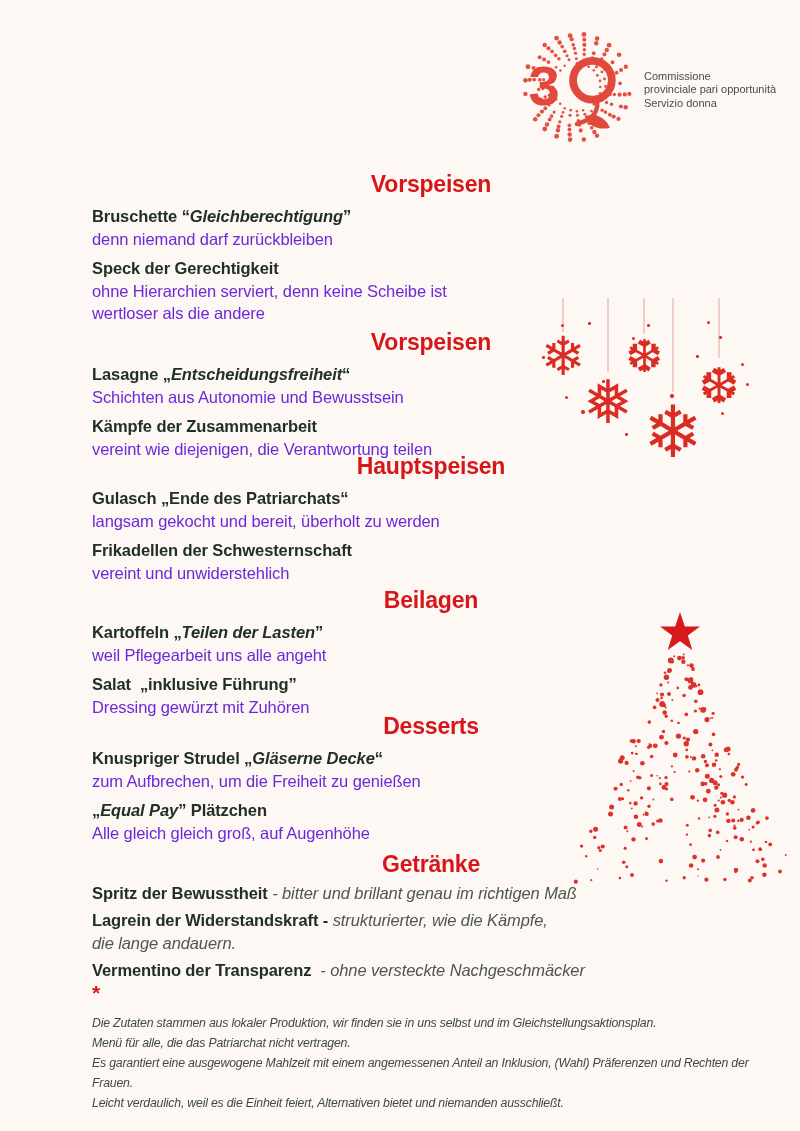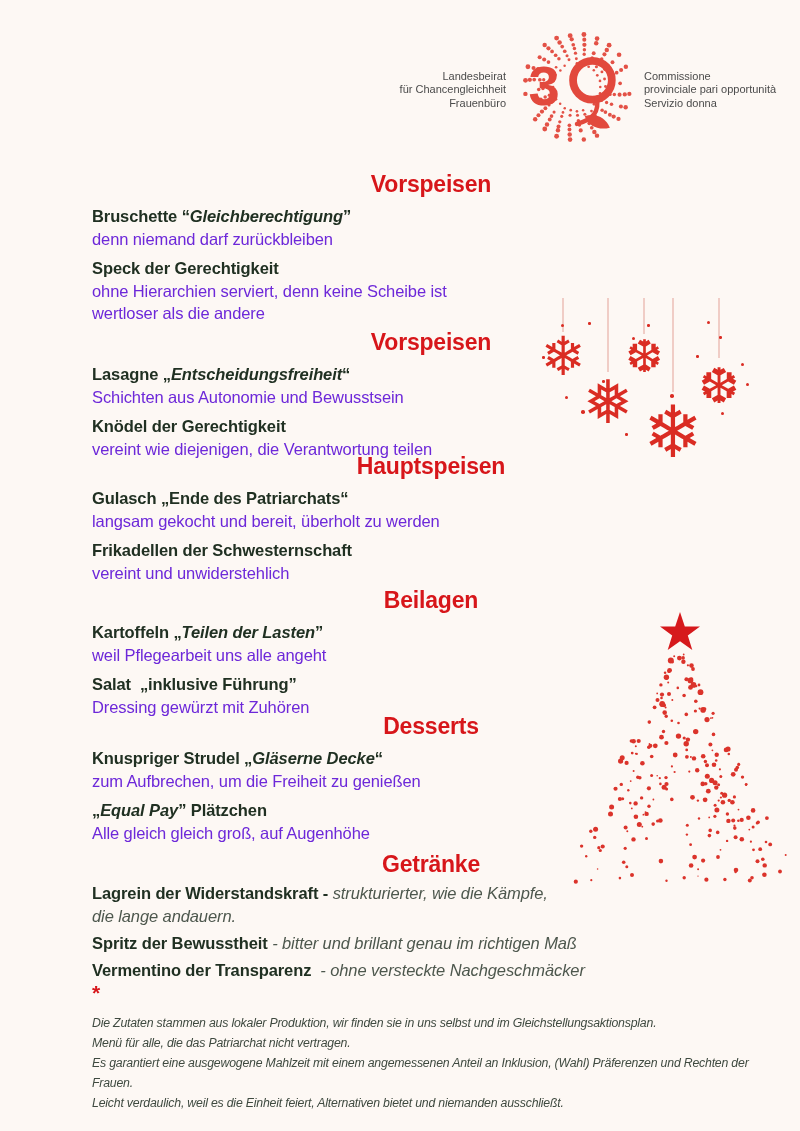--- a/index.html
+++ b/index.html
@@ -64,25 +64,20 @@
 
   .tree{position:absolute;left:560px;top:600px;width:240px;height:290px;pointer-events:none;}
 </style>
 </head>
 <body>
 
 <div class="page">
 
 
   <div class="logo-block">
-    <div class="logo-text left">
-      <div>Landesbeirat</div>
-      <div>für Chancengleichheit</div>
-      <div>Frauenbüro</div>
-    </div>
     <svg id="logoSvg" class="logo-svg" width="124" height="120" viewBox="0 0 128 122">
       <g id="logoDots" fill="#e2493d" opacity="0.95">
           <circle cx="90.1" cy="58.0" r="1.3"></circle>
           <circle cx="96.6" cy="73.9" r="1.7"></circle>
           <circle cx="95.4" cy="83.8" r="1.9"></circle>
           <circle cx="91.1" cy="93.8" r="2.1"></circle>
           <circle cx="84.0" cy="104.3" r="2.3"></circle>
           <circle cx="73.1" cy="112.0" r="2.3"></circle>
           <circle cx="89.9" cy="64.4" r="1.4"></circle>
           <circle cx="91.4" cy="71.9" r="1.6"></circle>
@@ -247,21 +242,21 @@
 wertloser als die andere</div>
         </div>
       </section>
       <section class="menu-section" style="top: 328px;">
         <h2>Vorspeisen</h2>
         <div class="item">
           <div class="item-name"><span class="t-b">Lasagne „</span><span class="t-bi">Entscheidungsfreiheit</span><span class="t-b">“</span></div>
           <div class="item-desc">Schichten aus Autonomie und Bewusstsein</div>
         </div>
         <div class="item">
-          <div class="item-name"><span class="t-b">Knödel der Gerechtigkeit</span></div>
+          <div class="item-name"><span class="t-b">Kämpfe der Zusammenarbeit</span></div>
           <div class="item-desc">vereint wie diejenigen, die Verantwortung teilen</div>
         </div>
       </section>
       <section class="menu-section" style="top: 452px;">
         <h2>Hauptspeisen</h2>
         <div class="item">
           <div class="item-name"><span class="t-b">Gulasch „Ende des Patriarchats“</span></div>
           <div class="item-desc">langsam gekocht und bereit, überholt zu werden</div>
         </div>
         <div class="item">
@@ -287,25 +282,25 @@
           <div class="item-desc">zum Aufbrechen, um die Freiheit zu genießen</div>
         </div>
         <div class="item">
           <div class="item-name"><span class="t-b">„</span><span class="t-bi">Equal Pay</span><span class="t-b">” Plätzchen</span></div>
           <div class="item-desc">Alle gleich gleich groß, auf Augenhöhe</div>
         </div>
       </section>
       <section class="menu-section drinks" style="top: 850px;">
         <h2>Getränke</h2>
         <div class="item">
+          <div class="item-name"><span class="t-b">Spritz der Bewusstheit</span><span class="t-i"> - </span><span class="t-i">bitter und brillant genau im richtigen Maß</span></div>
+        </div>
+        <div class="item">
           <div class="item-name"><span class="t-b">Lagrein der Widerstandskraft - </span><span class="t-i">strukturierter, wie die Kämpfe,
 die lange andauern.</span></div>
-        </div>
-        <div class="item">
-          <div class="item-name"><span class="t-b">Spritz der Bewusstheit</span><span class="t-i"> - </span><span class="t-i">bitter und brillant genau im richtigen Maß</span></div>
         </div>
         <div class="item">
           <div class="item-name"><span class="t-b">Vermentino der Transparenz </span><span class="t-i"> - </span><span class="t-i">ohne versteckte Nachgeschmäcker</span></div>
         </div>
       </section>
     </div>
 
   <div class="footnote">
     <div class="fn-mark">*</div>
     <div class="fn-lines">

